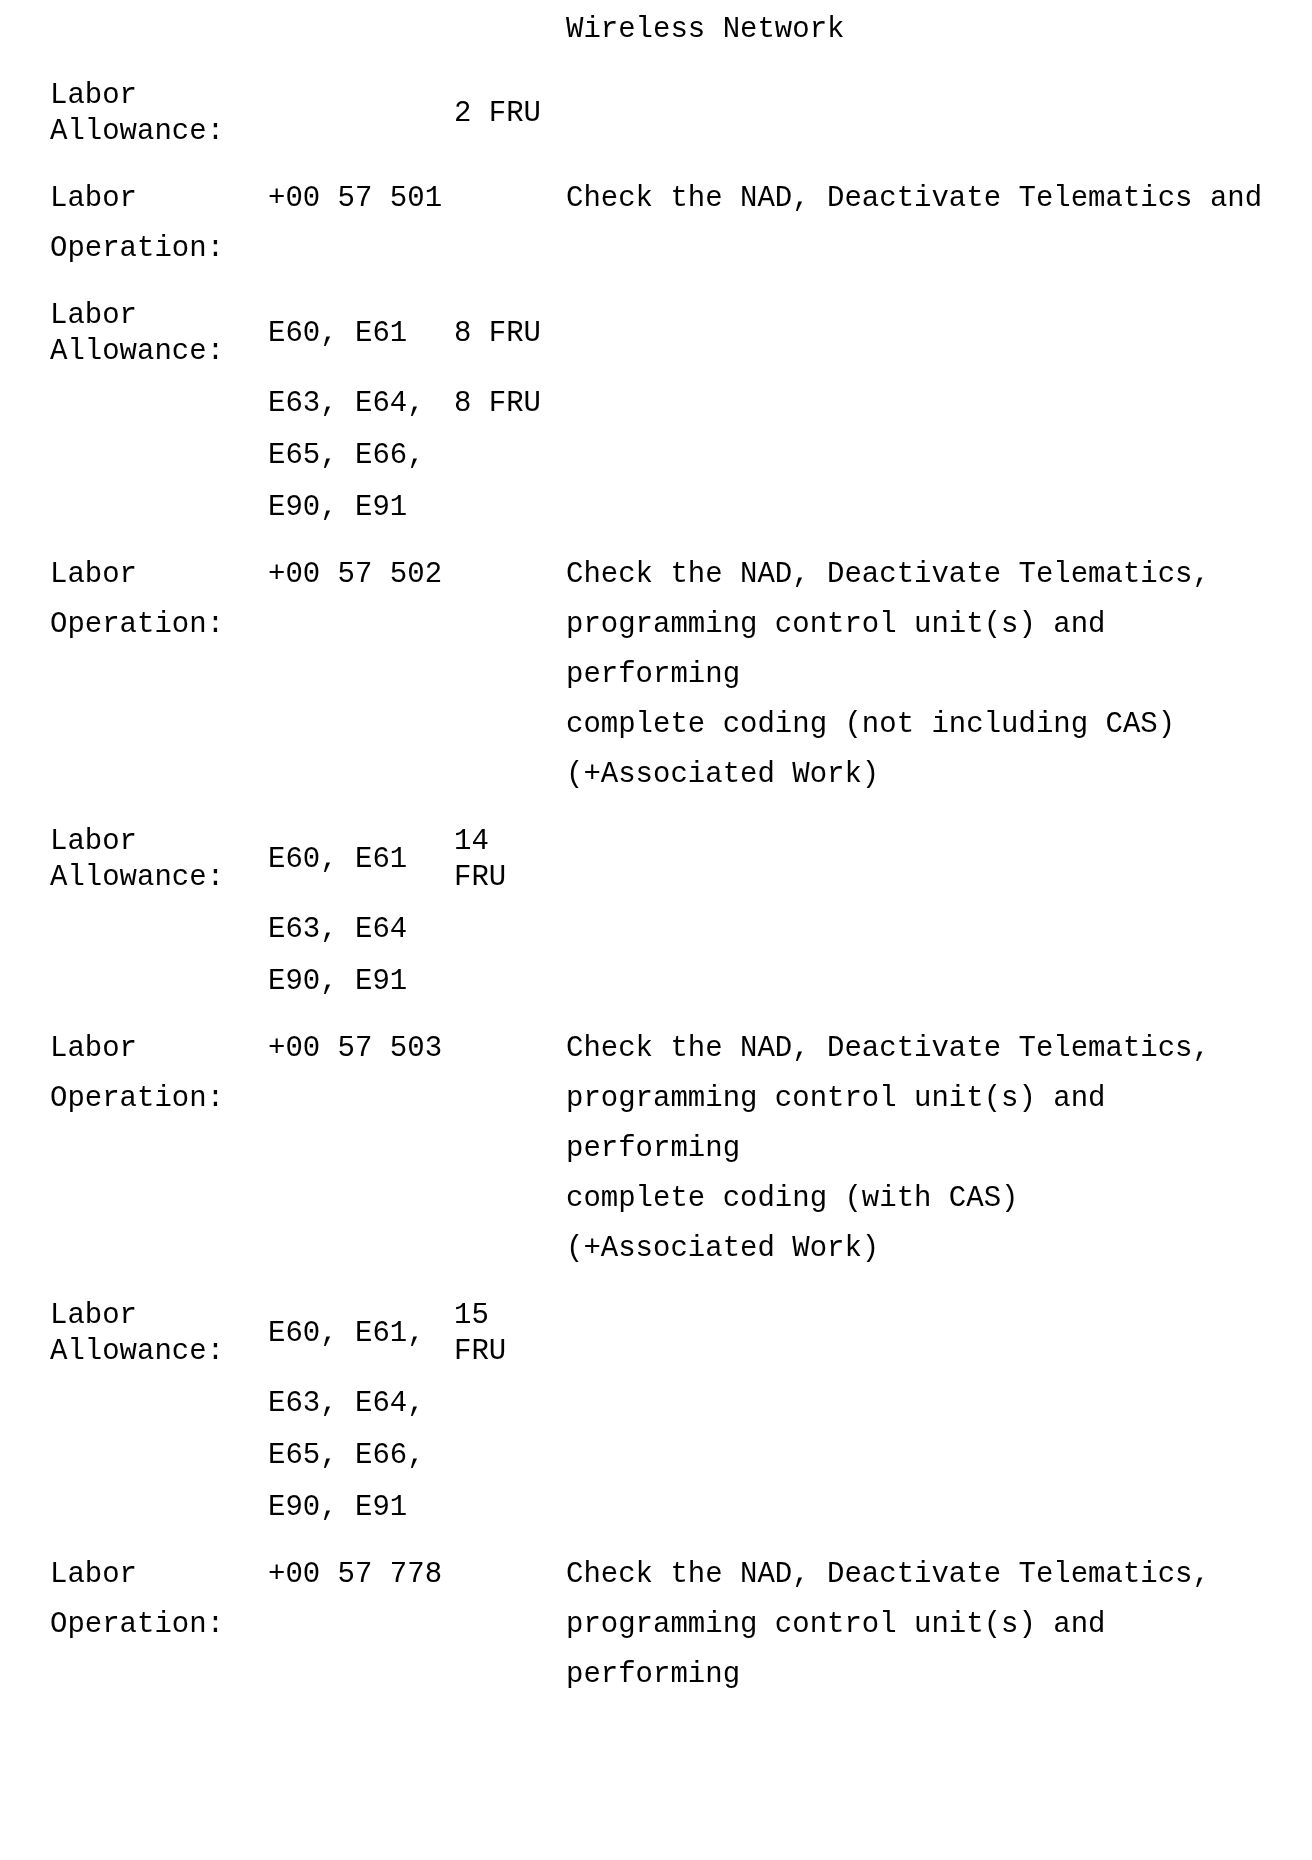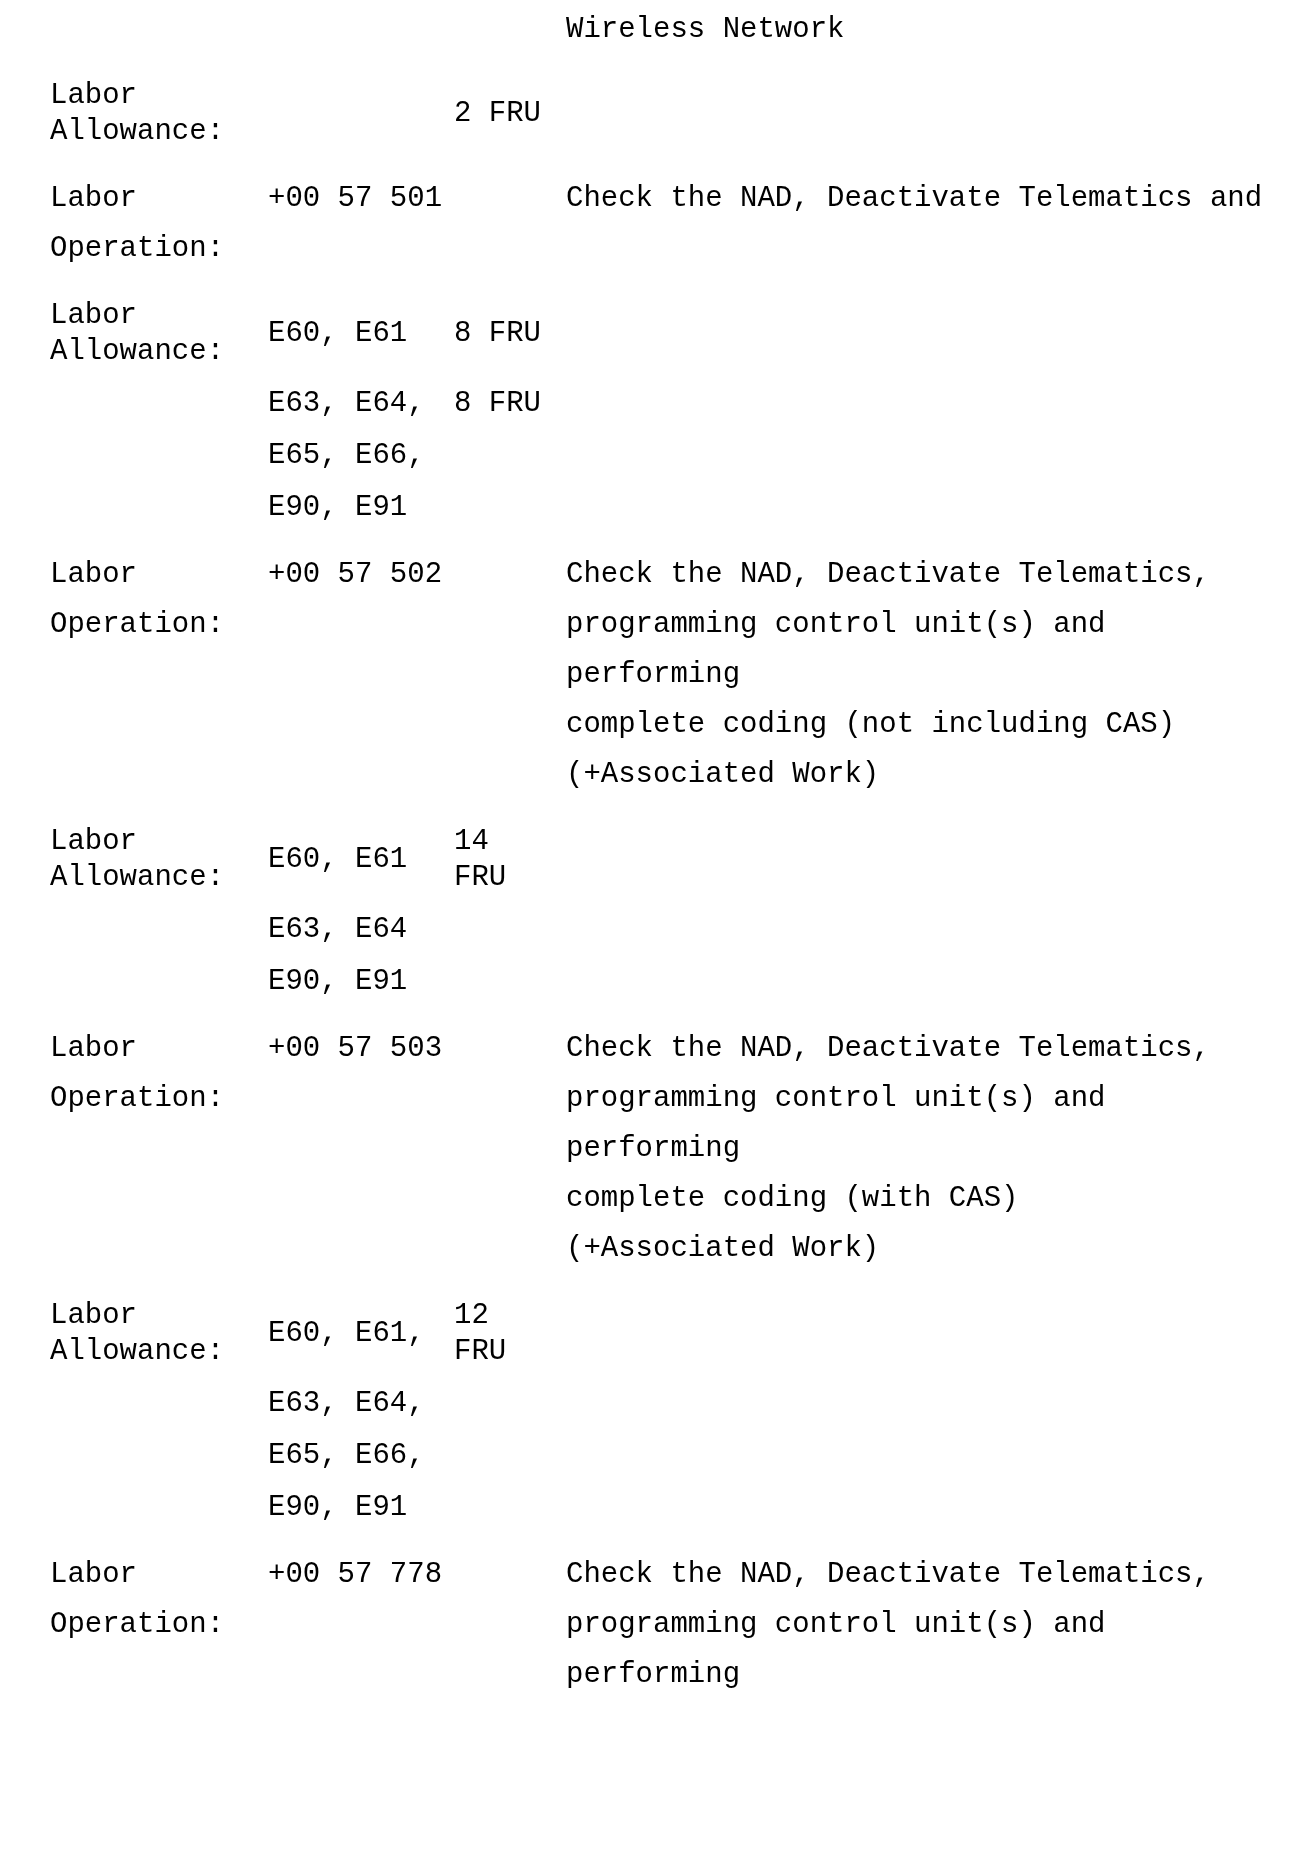--- a/index.html
+++ b/index.html
@@ -140,21 +140,21 @@
         <div class="desc-line">(+Associated Work)</div>
       </div>
     </div>
   </div>
 
   <div class="block allow">
     <div class="row4 centered">
       <div class="cell label">Labor
 Allowance:</div>
       <div class="cell models">E60, E61,</div>
-      <div class="cell fru">12
+      <div class="cell fru">15
 FRU</div>
       <div class="cell"></div>
     </div>
     <div class="row4 sub-row">
       <div class="cell"></div>
       <div class="cell models">E63, E64,</div>
       <div class="cell fru"></div>
       <div class="cell"></div>
     </div>
     <div class="row4 sub-row">

